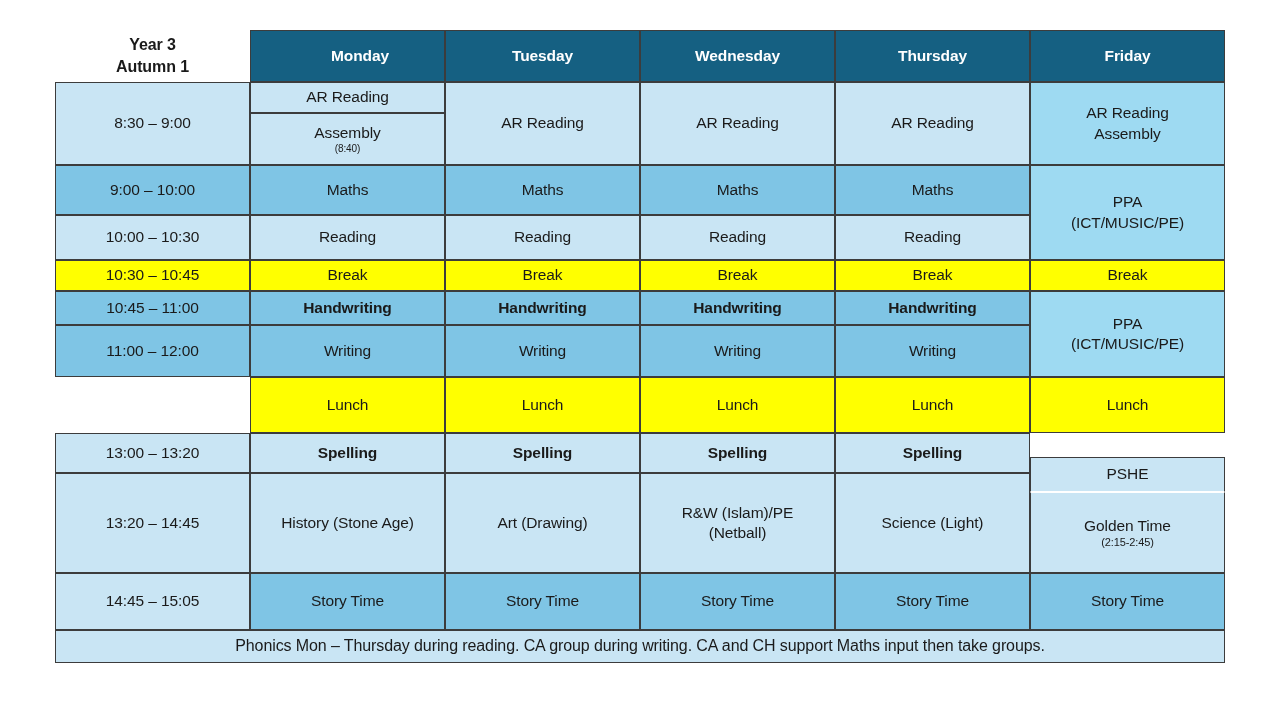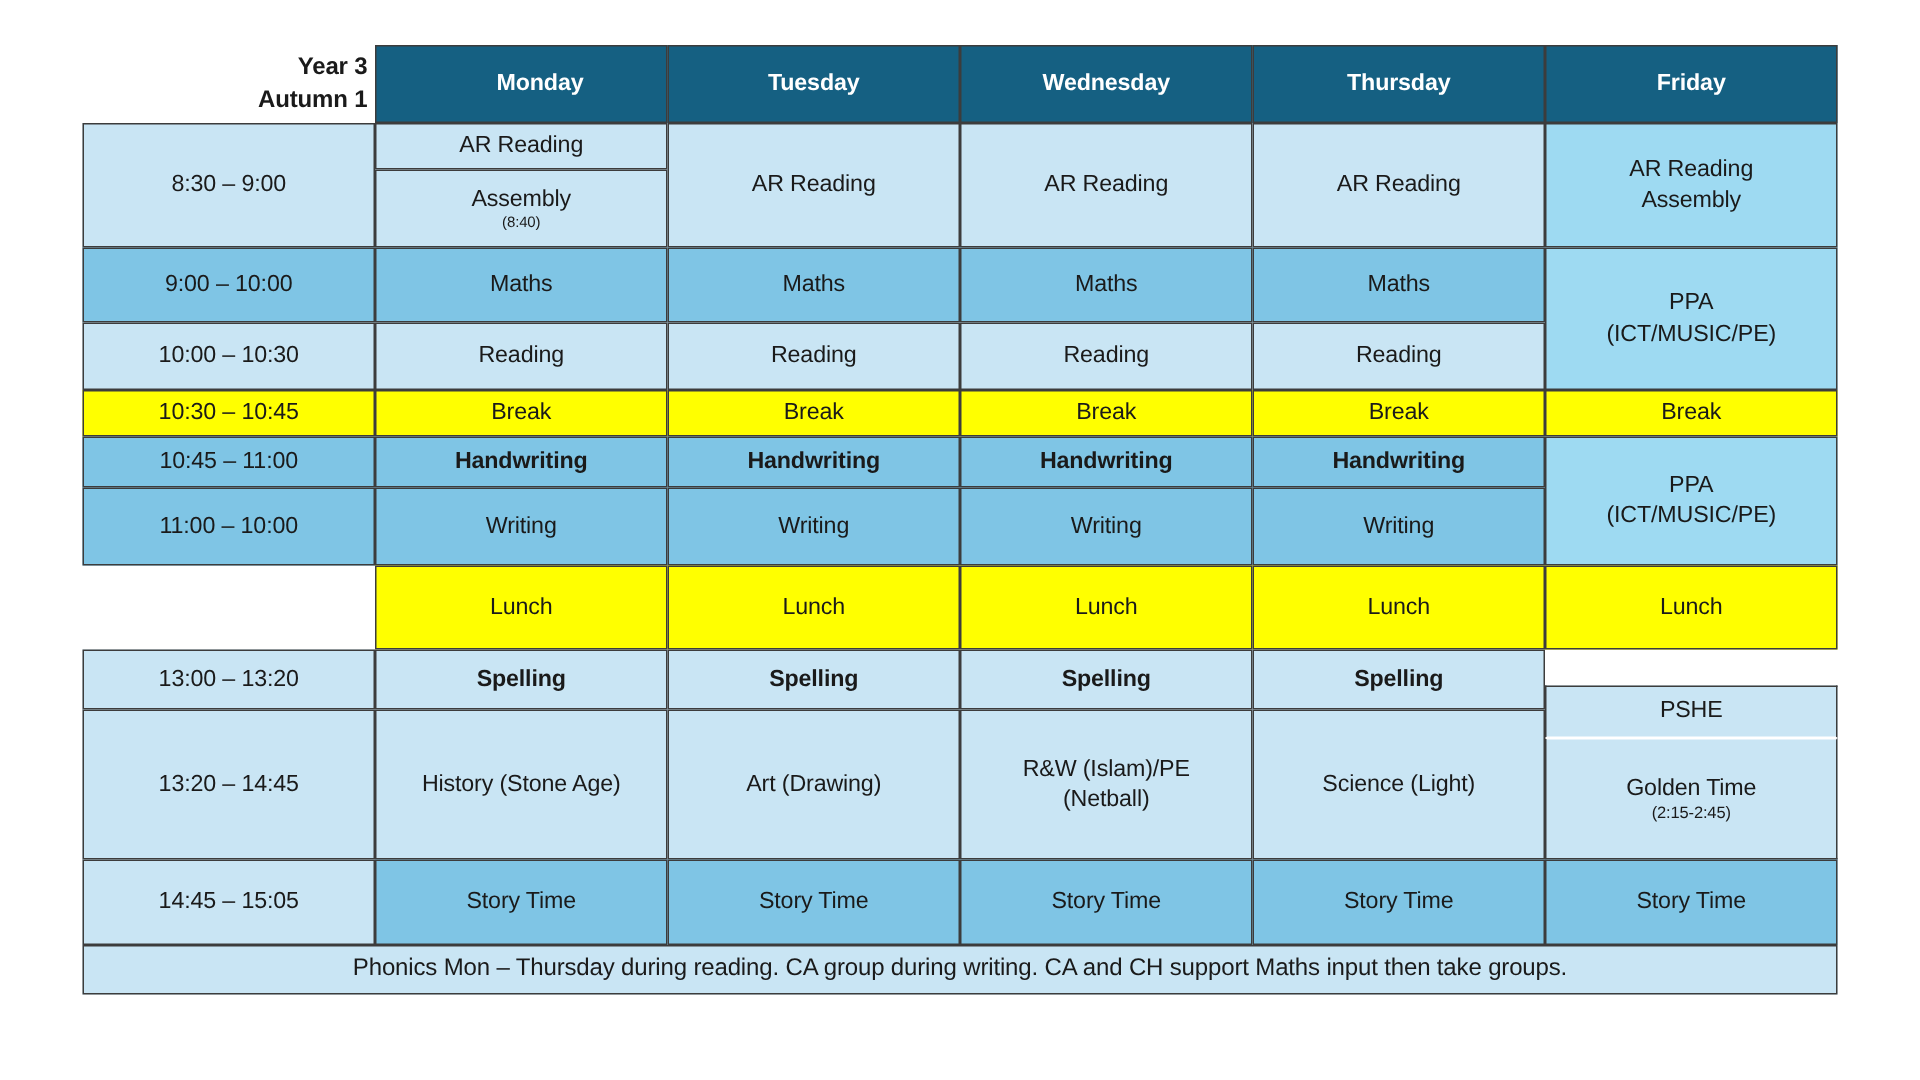--- a/index.html
+++ b/index.html
@@ -43,21 +43,21 @@
   .divb { border-bottom-color: #ffffff; margin-top: 24px; } 
   .divt { border-top-color: #ffffff; }
   .footer-cell { font-size: 16px; }
 </style>
 </head>
 <body>
 
 <div class="canvas">
   <div class="tt">
 
-    <div class="cell corner" style="grid-column:1; grid-row:1;align-items:flex-end;">
+    <div class="cell corner" style="grid-column:1; grid-row:1;">
       <span>Year 3</span>
       <span>Autumn 1</span>
     </div>
     <div class="cell head" style="grid-column:2; grid-row:1;padding-left:29px;">Monday</div>
     <div class="cell head" style="grid-column:3; grid-row:1;">Tuesday</div>
     <div class="cell head" style="grid-column:4; grid-row:1;">Wednesday</div>
     <div class="cell head" style="grid-column:5; grid-row:1;">Thursday</div>
     <div class="cell head" style="grid-column:6; grid-row:1;">Friday</div>
 
     <div class="cell lb" style="grid-column:1; grid-row:2 / span 2;">8:30 – 9:00</div>
@@ -100,21 +100,21 @@
     <div class="cell mb" style="grid-column:1; grid-row:7;">10:45 – 11:00</div>
     <div class="cell mb bold" style="grid-column:2; grid-row:7;">Handwriting</div>
     <div class="cell mb bold" style="grid-column:3; grid-row:7;">Handwriting</div>
     <div class="cell mb bold" style="grid-column:4; grid-row:7;">Handwriting</div>
     <div class="cell mb bold" style="grid-column:5; grid-row:7;">Handwriting</div>
     <div class="cell fb" style="grid-column:6; grid-row:7 / span 2;">
       <span>PPA</span>
       <span>(ICT/MUSIC/PE)</span>
     </div>
 
-    <div class="cell mb" style="grid-column:1; grid-row:8;">11:00 – 10:00</div>
+    <div class="cell mb" style="grid-column:1; grid-row:8;">11:00 – 12:00</div>
     <div class="cell mb" style="grid-column:2; grid-row:8;">Writing</div>
     <div class="cell mb" style="grid-column:3; grid-row:8;">Writing</div>
     <div class="cell mb" style="grid-column:4; grid-row:8;">Writing</div>
     <div class="cell mb" style="grid-column:5; grid-row:8;">Writing</div>
 
     <div class="cell yl" style="grid-column:2; grid-row:9;">Lunch</div>
     <div class="cell yl" style="grid-column:3; grid-row:9;">Lunch</div>
     <div class="cell yl" style="grid-column:4; grid-row:9;">Lunch</div>
     <div class="cell yl" style="grid-column:5; grid-row:9;">Lunch</div>
     <div class="cell yl" style="grid-column:6; grid-row:9;">Lunch</div>

